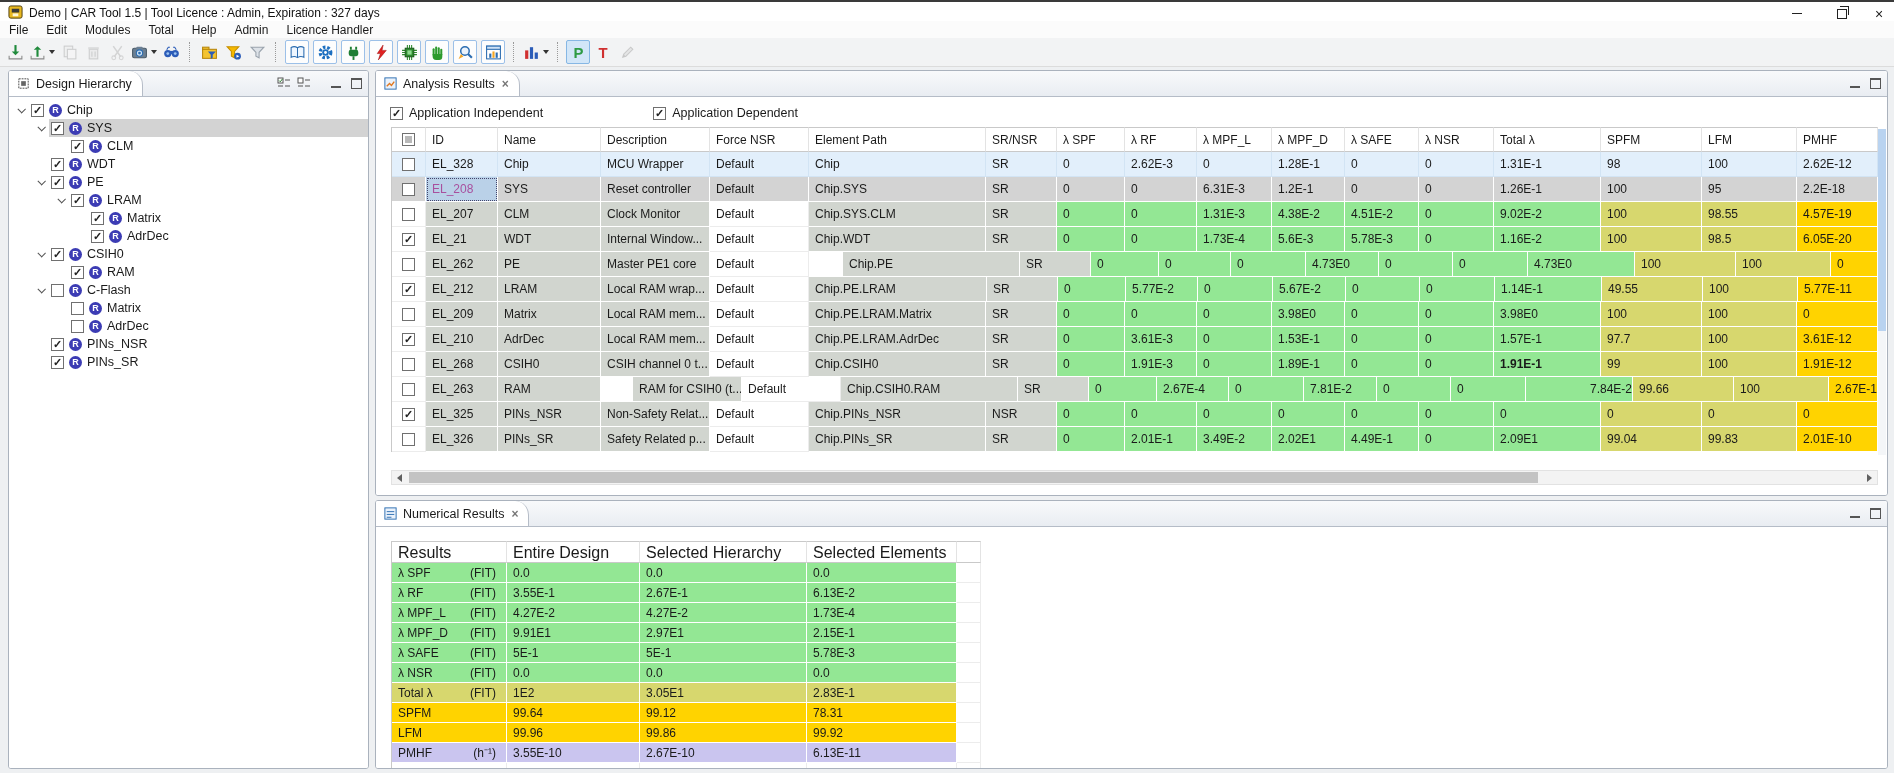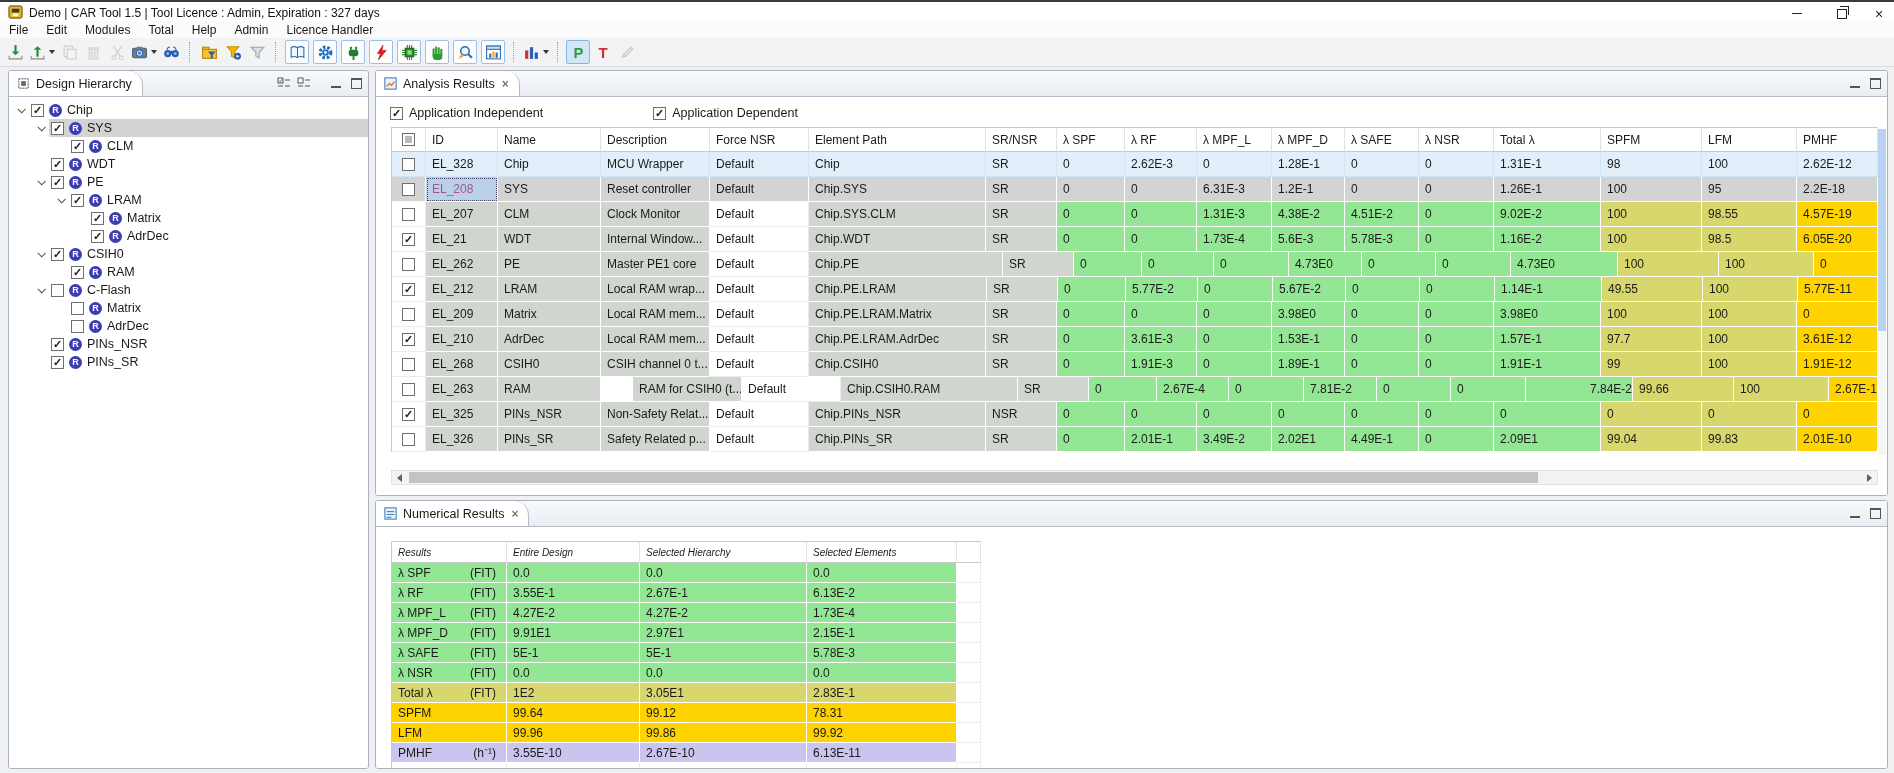--- a/index.html
+++ b/index.html
@@ -89,21 +89,21 @@
   .harrow.l{left:0;} .harrow.r{right:0;}
   .tri-l{width:0;height:0;border-top:4px solid transparent;border-bottom:4px solid transparent;border-right:5px solid #606060;}
   .tri-r{width:0;height:0;border-top:4px solid transparent;border-bottom:4px solid transparent;border-left:5px solid #606060;}
   .hthumb{position:absolute;left:17px;top:1px;height:11px;width:76%;background:#c3c3c3;}
   .vscroll{position:absolute;right:1px;width:8px;background:#f4f6f8;}
   .vthumb{position:absolute;left:0;top:0;width:8px;height:62%;background:#b9d3f0;}
   
   .ntable{margin:14px 0 0 15px;border-left:1px solid #c9c9c9;width:fit-content;}
   .nhead{display:flex;height:22px;}
   .nhcell{box-sizing:border-box;background:#fff;border-top:1px solid #c9c9c9;border-bottom:1px solid #c9c9c9;
-          border-right:1px solid #e3e3e3;font-size:10px;line-height:21px;padding-left:6px;white-space:nowrap;font-style:italic;}
+          border-right:1px solid #e3e3e3;font-size:16px;line-height:21px;padding-left:6px;white-space:nowrap;}
   .nrow{display:flex;height:20px;}
   .ncell{box-sizing:border-box;font-size:12px;line-height:20px;padding-left:6px;
          border-right:1px solid #fff;border-bottom:1px solid #fff;white-space:nowrap;overflow:hidden;}
   .ncell.lab{display:flex;justify-content:space-between;padding-right:10px;}
   .n-green{background:var(--green);} .n-olive{background:var(--olive);}
   .n-gold{background:var(--gold);} .n-lav{background:var(--lavender);}
   .n-empty{background:#fff;border-right-color:#ececec;border-bottom-color:#ececec;}
   .hier-ctl-icons{display:flex;gap:6px;align-items:center;margin-right:10px;}
 </style>
 </head>
@@ -600,21 +600,21 @@
               <div class="acell c-gold" style="width: 84px; flex: 1 1 0%;">6.05E-20</div>
             </div>
             <div class="arow">
               <div class="acell cbc c-white" style="width: 34px;">
                 <div class="cb"></div>
               </div>
               <div class="acell c-gray" style="width: 72px;">EL_262</div>
               <div class="acell c-gray" style="width: 103px;">PE</div>
               <div class="acell c-gray" style="width: 109px;">Master PE1 core</div>
               <div class="acell c-white" style="width: 99px;">Default</div>
-              <div class="acell c-gray" style="width: 194px;">Chip.PE</div>
+              <div class="acell c-gray" style="width: 177px; margin-left: 34px;">Chip.PE</div>
               <div class="acell c-gray" style="width: 71px;">SR</div>
               <div class="acell c-green" style="width: 68px;">0</div>
               <div class="acell c-green" style="width: 72px;">0</div>
               <div class="acell c-green" style="width: 75px;">0</div>
               <div class="acell c-green" style="width: 73px;">4.73E0</div>
               <div class="acell c-green" style="width: 74px;">0</div>
               <div class="acell c-green" style="width: 75px;">0</div>
               <div class="acell c-green" style="width: 107px;">4.73E0</div>
               <div class="acell c-olive" style="width: 101px;">100</div>
               <div class="acell c-olive" style="width: 95px;">100</div>
@@ -692,21 +692,21 @@
               <div class="acell c-gray" style="width: 109px;">CSIH channel 0 t...</div>
               <div class="acell c-white" style="width: 99px;">Default</div>
               <div class="acell c-gray" style="width: 177px;">Chip.CSIH0</div>
               <div class="acell c-gray" style="width: 71px;">SR</div>
               <div class="acell c-green" style="width: 68px;">0</div>
               <div class="acell c-green" style="width: 72px;">1.91E-3</div>
               <div class="acell c-green" style="width: 75px;">0</div>
               <div class="acell c-green" style="width: 73px;">1.89E-1</div>
               <div class="acell c-green" style="width: 74px;">0</div>
               <div class="acell c-green" style="width: 75px;">0</div>
-              <div class="acell c-green" style="width: 107px;">1.91E-1</div>
+              <div class="acell c-green" style="width: 107px; font-weight: bold;">1.91E-1</div>
               <div class="acell c-olive" style="width: 101px;">99</div>
               <div class="acell c-olive" style="width: 95px;">100</div>
               <div class="acell c-gold" style="width: 84px; flex: 1 1 0%;">1.91E-12</div>
             </div>
             <div class="arow">
               <div class="acell cbc c-white" style="width: 34px;">
                 <div class="cb"></div>
               </div>
               <div class="acell c-gray" style="width: 72px;">EL_263</div>
               <div class="acell c-gray" style="width: 103px;">RAM</div>

